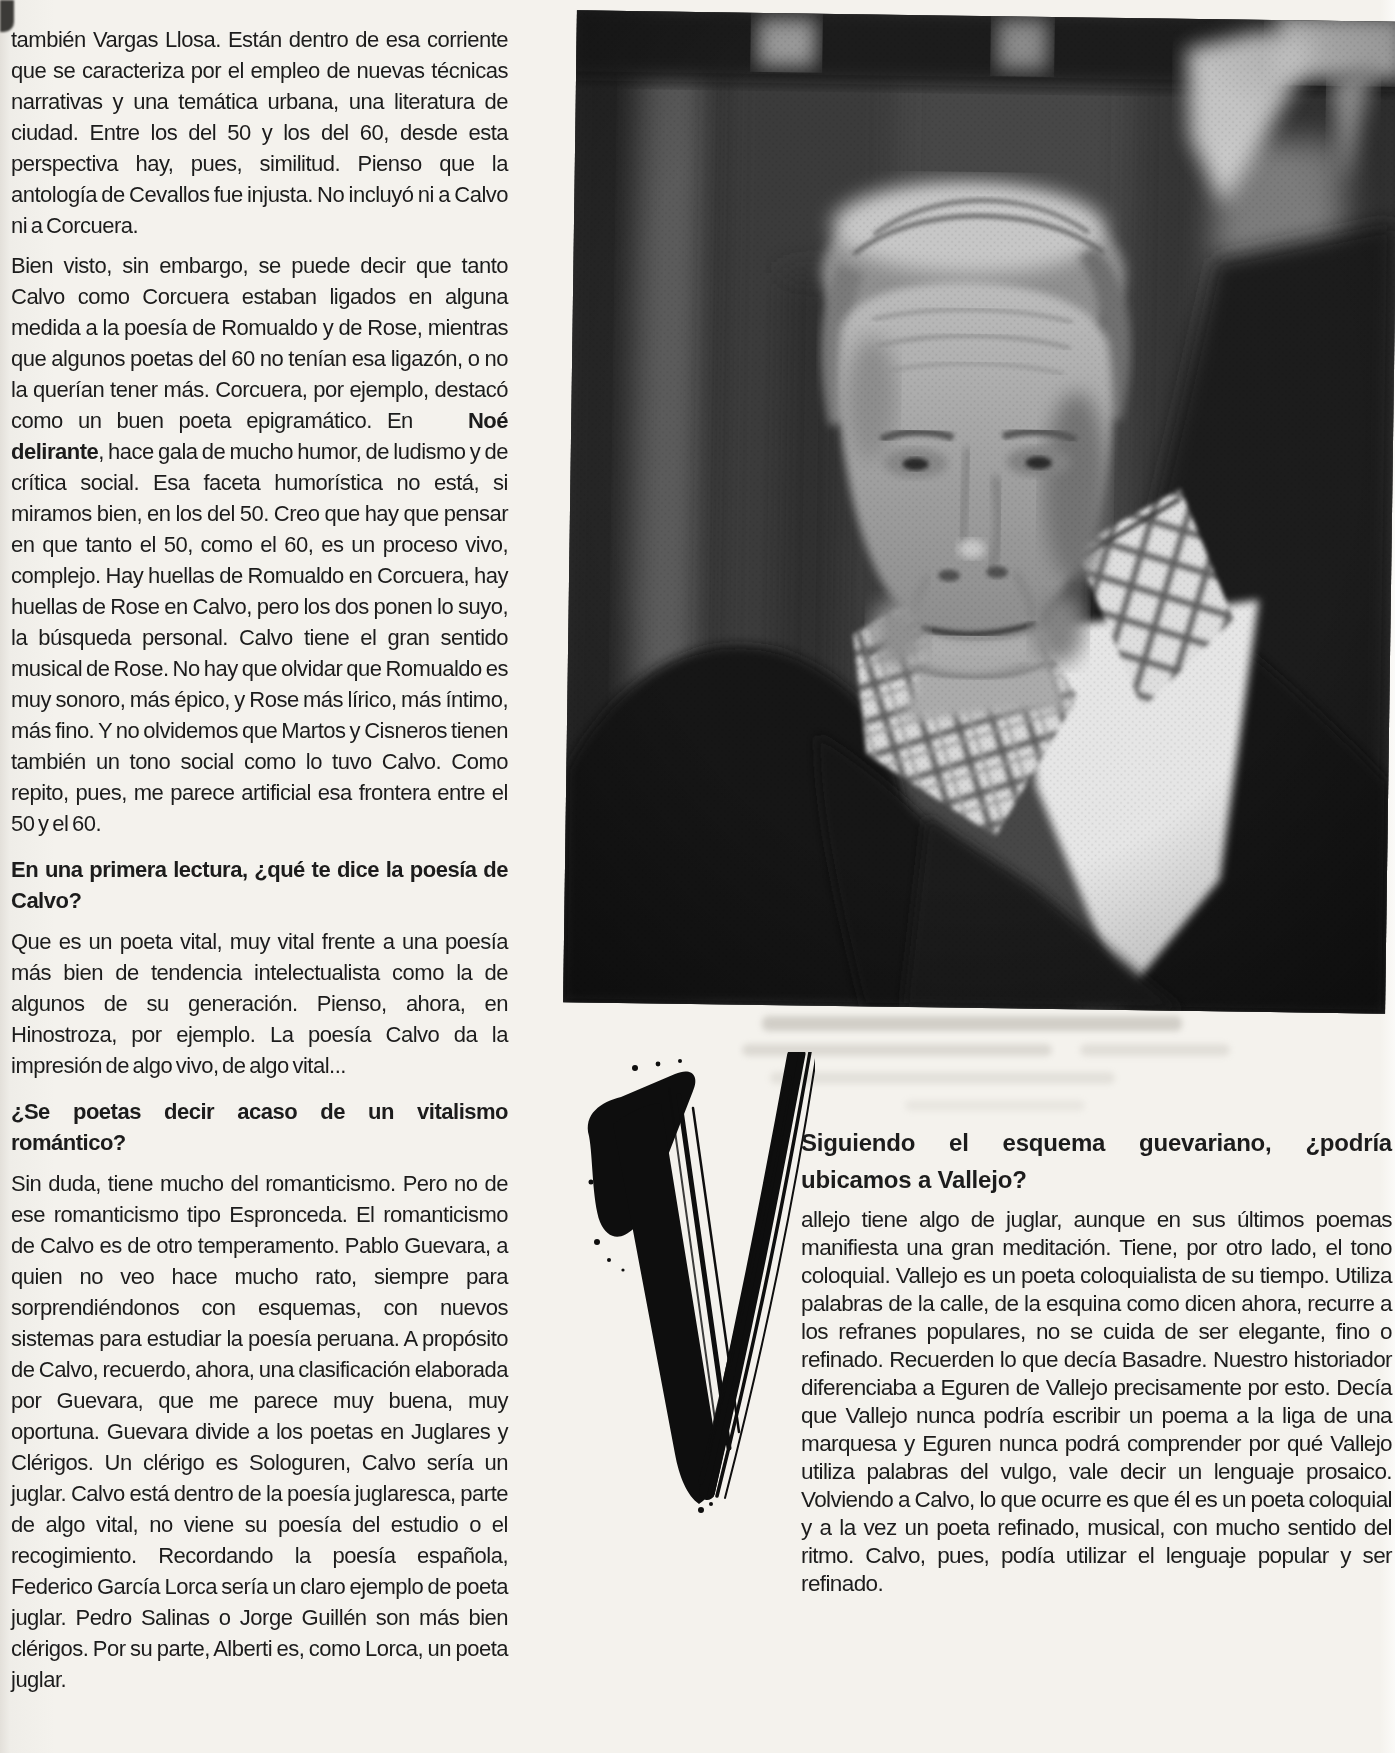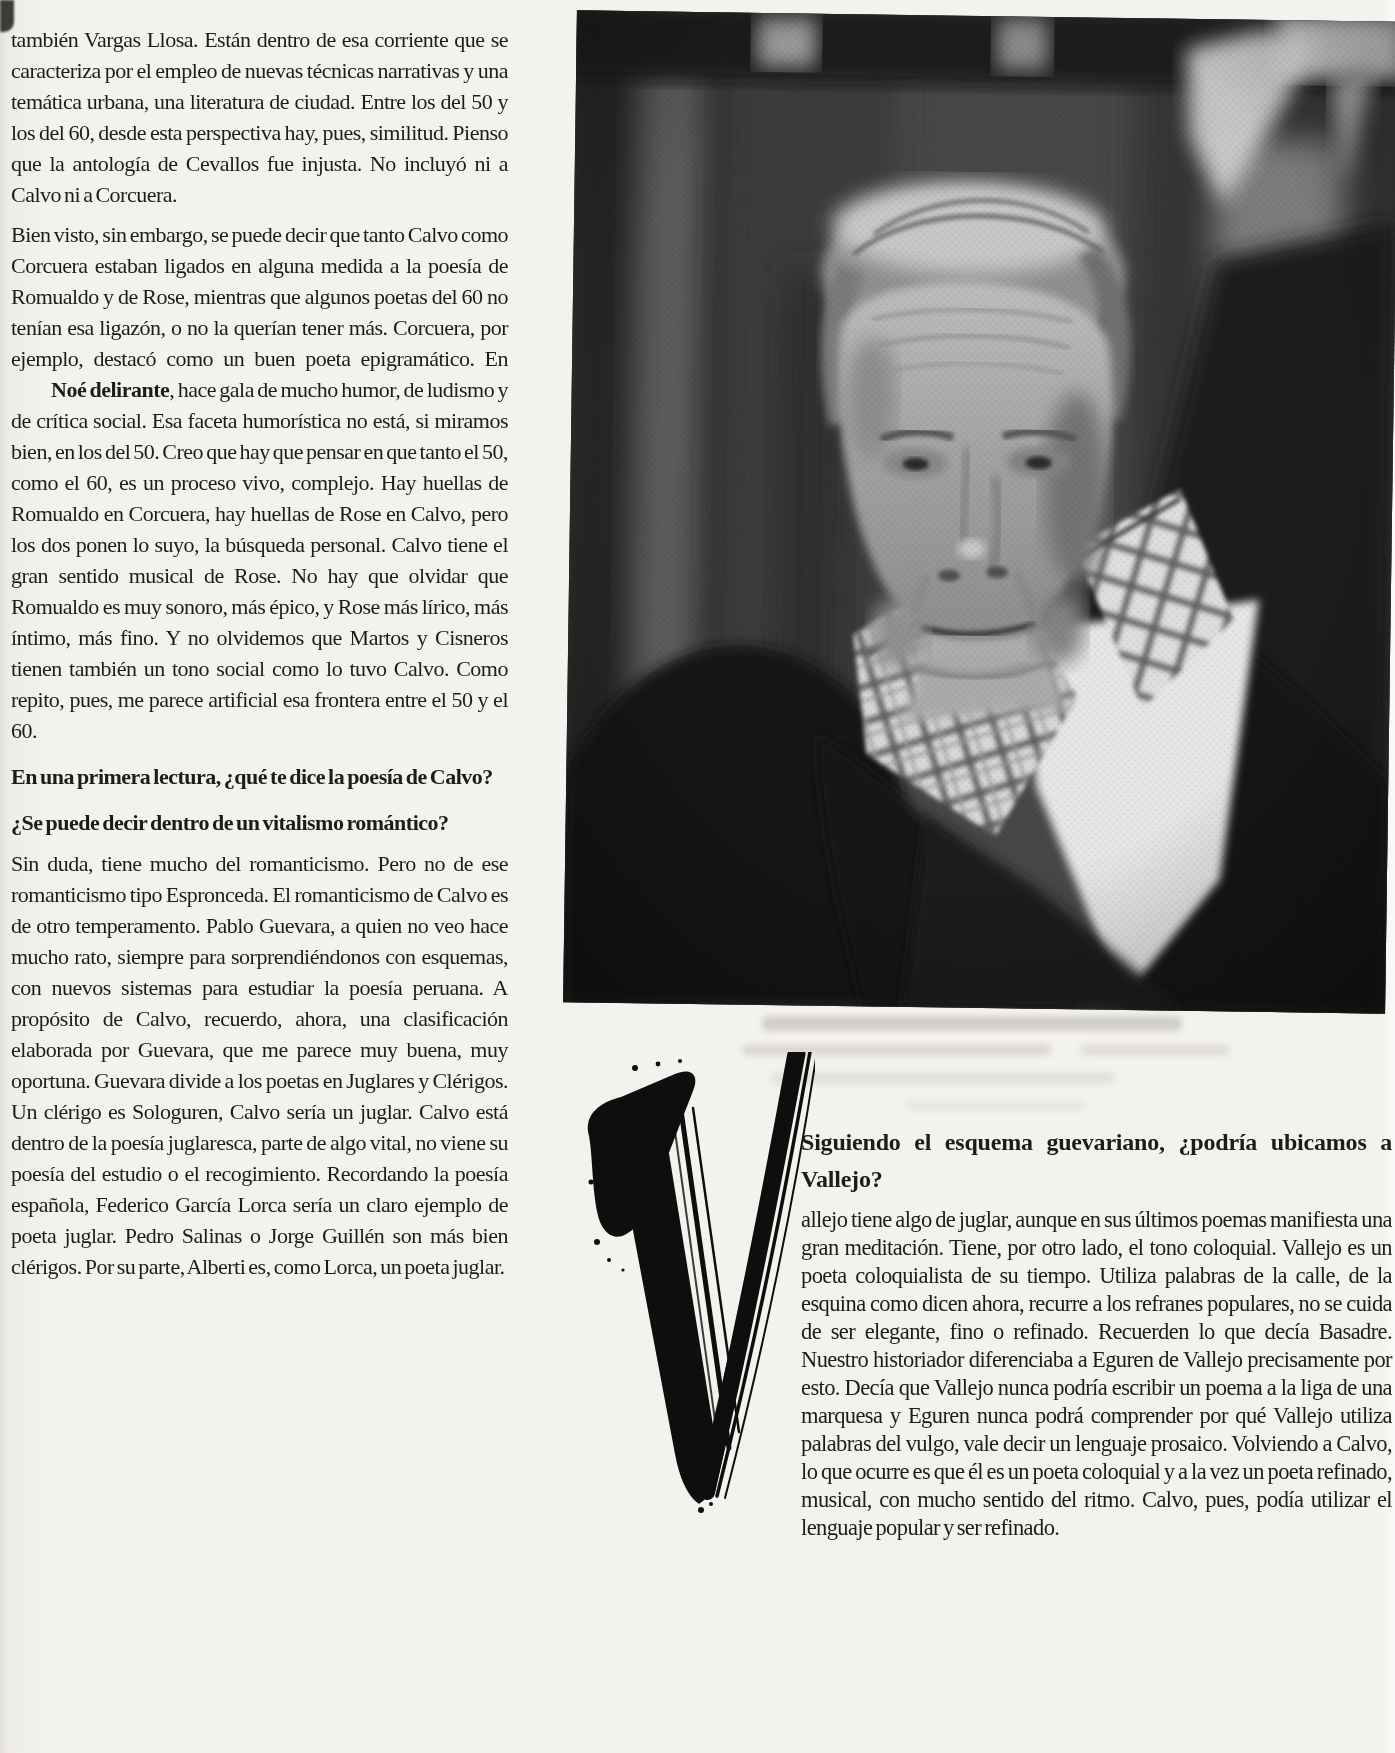--- a/index.html
+++ b/index.html
@@ -1,19 +1,19 @@
 <!DOCTYPE html>
 <html lang="es"><head>
 <meta charset="utf-8">
 <style>
   html,body{margin:0;padding:0;}
   .page{
     position:relative; width:1395px; height:1753px; overflow:hidden;
     background:linear-gradient(90deg,#e3e0da 0px,#efede8 10px,#f4f2ed 55px,#f4f2ed 1380px,#fbfaf8 1395px);
-    font-family:Liberation Serif, serif; color:#1c1c1c;
+    font-family:Liberation Sans, sans-serif; color:#1c1c1c;
   }
   .corner-mark{position:absolute;left:0;top:0;width:14px;height:32px;background:#3c3b38;
     border-bottom-right-radius:10px;filter:blur(1px);}
   
   .col-left{
     position:absolute;left:11px;top:24px;width:497px;
     font-size:22px;line-height:31px;text-align:justify;
     letter-spacing:-0.5px;word-spacing:-2px;
   }
   .col-left p{margin:0 0 9px 0;}
@@ -47,21 +47,22 @@
 <body>
 
 <div class="page">
 
   <div class="corner-mark"></div>
 
   <div class="col-left">
     <p>también Vargas Llosa. Están dentro de esa corriente que se caracteriza por el empleo de nuevas técnicas narrativas y una temática urbana, una literatura de ciudad. Entre los del 50 y los del 60, desde esta perspectiva hay, pues, similitud. Pienso que la antología de Cevallos fue injusta. No incluyó ni a Calvo ni a Corcuera.</p>
     <p><span>Bien visto, sin embargo, se puede decir que tanto Calvo como Corcuera estaban ligados en alguna medida a la poesía de Romualdo y de Rose, mientras que algunos poetas del 60 no tenían esa ligazón, o no la querían tener más. Corcuera, por ejemplo, destacó como un buen poeta epigramático. En </span><span class="b">Noé delirante</span><span>, hace gala de mucho humor, de ludismo y de crítica social. Esa faceta humorística no está, si miramos bien, en los del 50. Creo que hay que pensar en que tanto el 50, como el 60, es un proceso vivo, complejo. Hay huellas de Romualdo en Corcuera, hay huellas de Rose en Calvo, pero los dos ponen lo suyo, la búsqueda personal. Calvo tiene el gran sentido musical de Rose. No hay que olvidar que Romualdo es muy sonoro, más épico, y Rose más lírico, más íntimo, más fino. Y no olvidemos que Martos y Cisneros tienen también un tono social como lo tuvo Calvo. Como repito, pues, me parece artificial esa frontera entre el 50 y el 60.</span></p>
     <p class="q">En una primera lectura, ¿qué te dice la poesía de Calvo?</p>
-    <p class="q">¿Se puede decir dentro de un vitalismo romántico?</p>
+    <p>Que es un poeta vital, muy vital frente a una poesía más bien de tendencia intelectualista como la de algunos de su generación. Pienso, ahora, en Hinostroza, por ejemplo. La poesía Calvo da la impresión de algo vivo, de algo vital...</p>
+    <p class="q">¿Se poetas decir acaso de un vitalismo romántico?</p>
     <p>Sin duda, tiene mucho del romanticismo. Pero no de ese romanticismo tipo Espronceda. El romanticismo de Calvo es de otro temperamento. Pablo Guevara, a quien no veo hace mucho rato, siempre para sorprendiéndonos con esquemas, con nuevos sistemas para estudiar la poesía peruana. A propósito de Calvo, recuerdo, ahora, una clasificación elaborada por Guevara, que me parece muy buena, muy oportuna. Guevara divide a los poetas en Juglares y Clérigos. Un clérigo es Sologuren, Calvo sería un juglar. Calvo está dentro de la poesía juglaresca, parte de algo vital, no viene su poesía del estudio o el recogimiento. Recordando la poesía española, Federico García Lorca sería un claro ejemplo de poeta juglar. Pedro Salinas o Jorge Guillén son más bien clérigos. Por su parte, Alberti es, como Lorca, un poeta juglar.</p>
   </div>
 
   <div class="photo">
     <svg viewBox="0 0 822 992" preserveAspectRatio="none">
       <defs>
         <filter id="f2">
             <feGaussianBlur stdDeviation="2"></feGaussianBlur>
           </filter>
         <filter id="f4">

